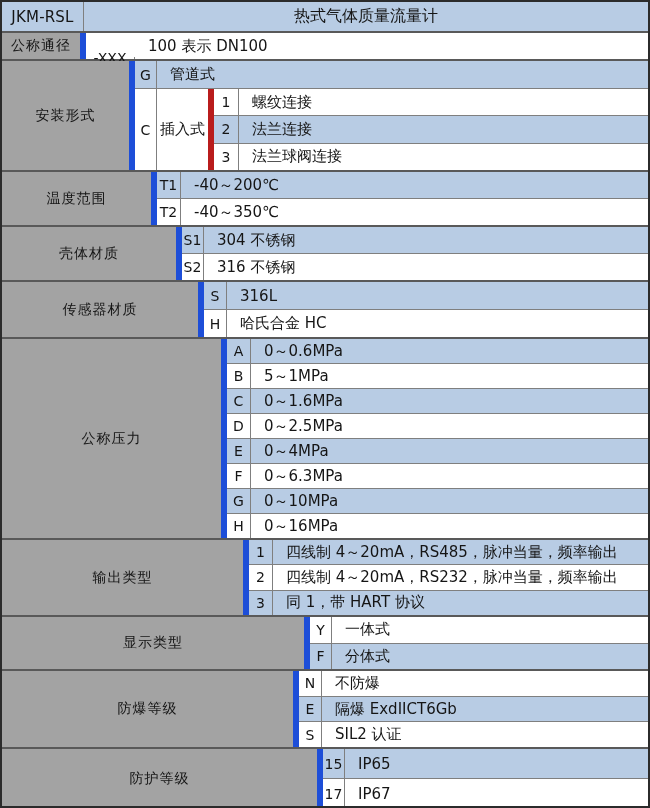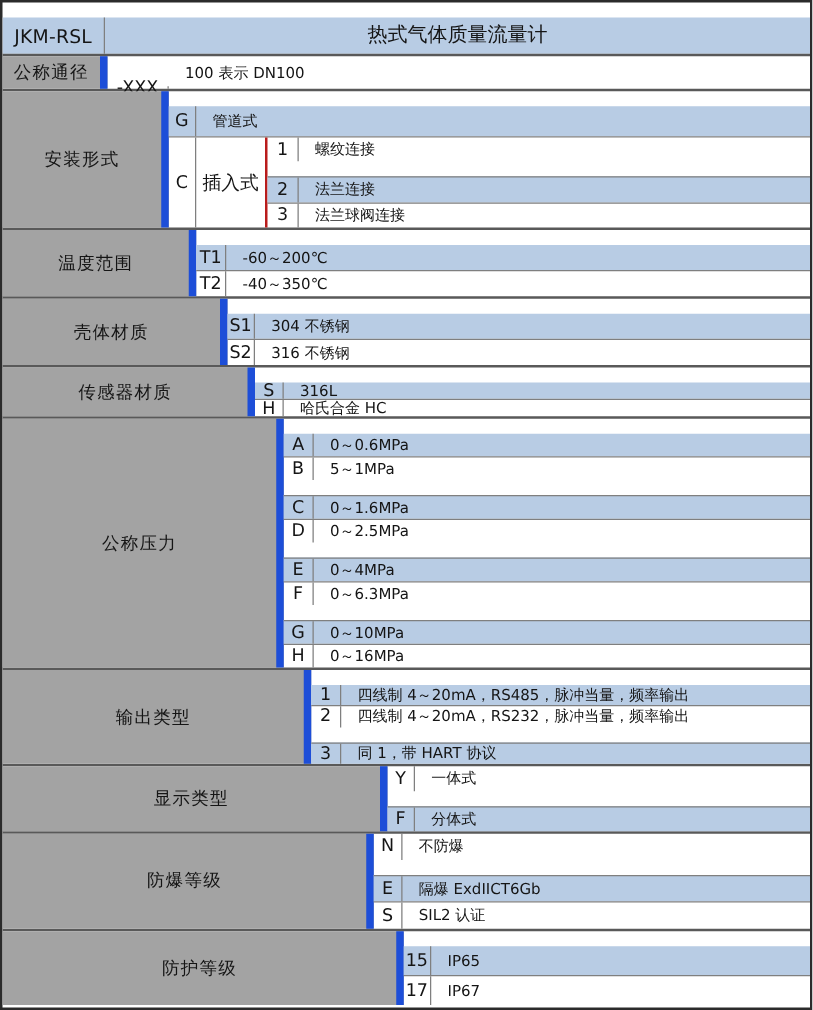--- a/index.html
+++ b/index.html
@@ -6,21 +6,21 @@
   .sheet{
     position:relative;
     width:650px;height:808px;
     box-sizing:border-box;
     border:2px solid #2b2b2b;
     background:#ffffff;
     font-family:"DejaVu Sans","Liberation Sans",sans-serif;
     color:#151515;
     overflow:hidden;
   }
-  .hl{background:#b8cce4;margin-top:12px;}
+  .hl{background:#b8cce4;}
   .header-row{
     display:flex;height:29px;box-sizing:border-box;
   }
   .model-cell{
     width:82px;box-sizing:border-box;
     border-right:1px solid #7f7f7f;
     display:flex;align-items:center;justify-content:center;
     font-size:15px;letter-spacing:0.2px;
   }
   .title-cell{
@@ -42,26 +42,26 @@
   .sec-content > * + *{border-top:1px solid #7f7f7f;}
   .trow{flex:1;display:flex;align-items:stretch;min-height:0;}
   .code-cell{
     box-sizing:border-box;
     border-right:1px solid #7f7f7f;
     display:flex;align-items:center;justify-content:center;
     font-size:14px;flex-shrink:0;
   }
   .desc-cell{
     flex:1;display:flex;align-items:center;
-    padding-left:13px;font-size:12px;white-space:nowrap;overflow:hidden;
+    padding-left:13px;font-size:15px;white-space:nowrap;overflow:hidden;
   }
   .trow-group{display:flex;align-items:stretch;min-height:0;}
   .sub-label{
     box-sizing:border-box;
-    border-right:2px solid #b91c1c;
+    border-right:6px solid #b91c1c;
     display:flex;align-items:center;justify-content:center;
     font-size:15px;flex-shrink:0;font-family:Liberation Serif, serif;
   }
   .sub-rows{flex:1;display:flex;flex-direction:column;min-width:0;}
   .sub-rows > * + *{border-top:1px solid #7f7f7f;}
 </style>
 </head>
 <body>
 
 <div class="sheet">
@@ -104,42 +104,42 @@
               </div>
             </div>
           </div>
         </div>
       </div>
       <div class="section" style="height: 55px;">
         <div class="sec-label" style="width: 155px;">温度范围</div>
         <div class="sec-content">
           <div class="trow hl">
             <div class="code-cell" style="width: 24px;">T1</div>
-            <div class="desc-cell">-60～200℃</div>
+            <div class="desc-cell">-40～200℃</div>
           </div>
           <div class="trow">
             <div class="code-cell" style="width: 24px;">T2</div>
             <div class="desc-cell">-40～350℃</div>
           </div>
         </div>
       </div>
       <div class="section" style="height: 55px;">
         <div class="sec-label" style="width: 180px;">壳体材质</div>
         <div class="sec-content">
           <div class="trow hl">
             <div class="code-cell" style="width: 22px;">S1</div>
             <div class="desc-cell">304 不锈钢</div>
           </div>
           <div class="trow">
             <div class="code-cell" style="width: 22px;">S2</div>
             <div class="desc-cell">316 不锈钢</div>
           </div>
         </div>
       </div>
-      <div class="section" style="height: 41px;">
+      <div class="section" style="height: 57px;">
         <div class="sec-label" style="width: 202px;">传感器材质</div>
         <div class="sec-content">
           <div class="trow hl">
             <div class="code-cell" style="width: 23px;">S</div>
             <div class="desc-cell">316L</div>
           </div>
           <div class="trow">
             <div class="code-cell" style="width: 23px;">H</div>
             <div class="desc-cell">哈氏合金 HC</div>
           </div>

